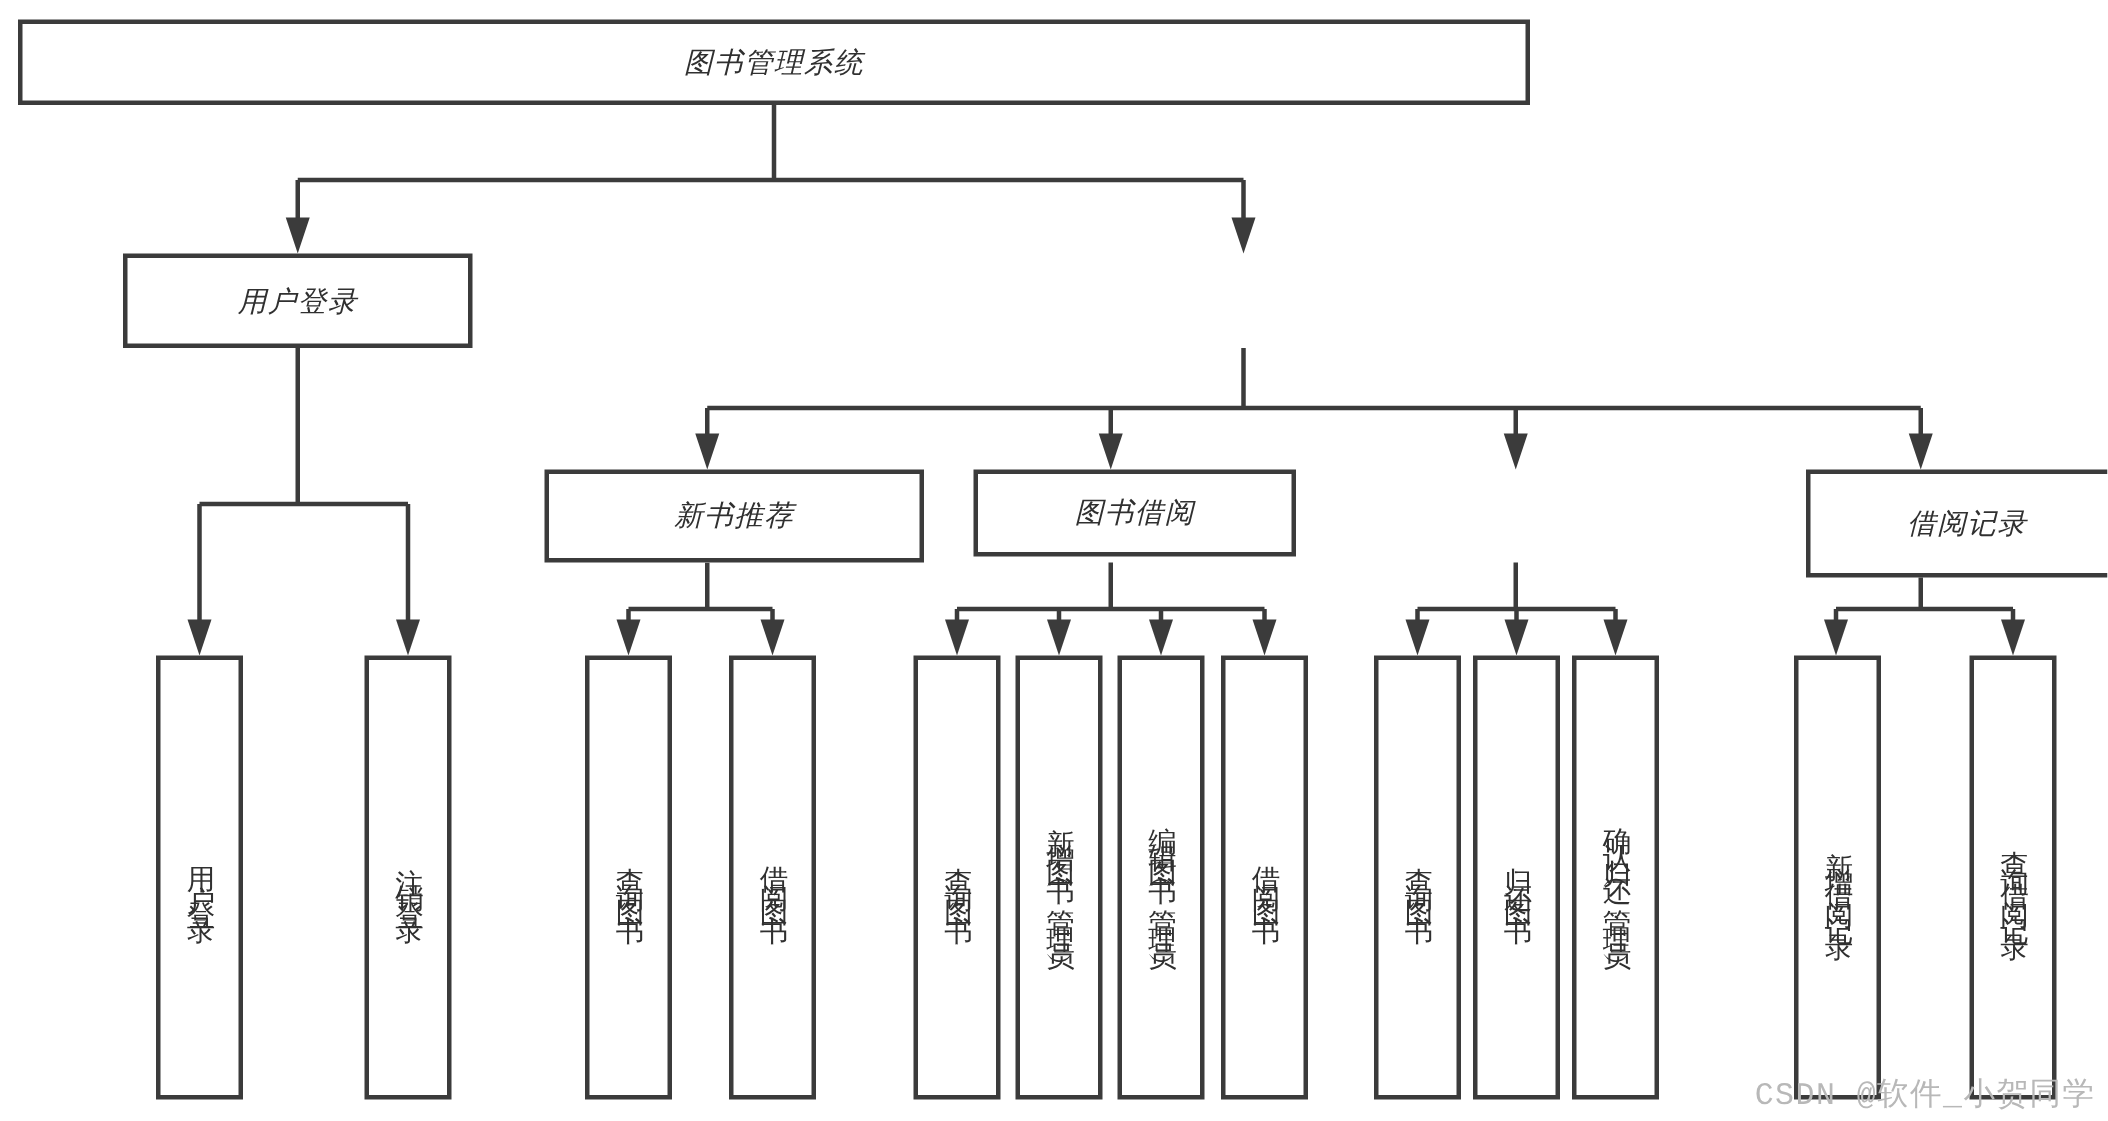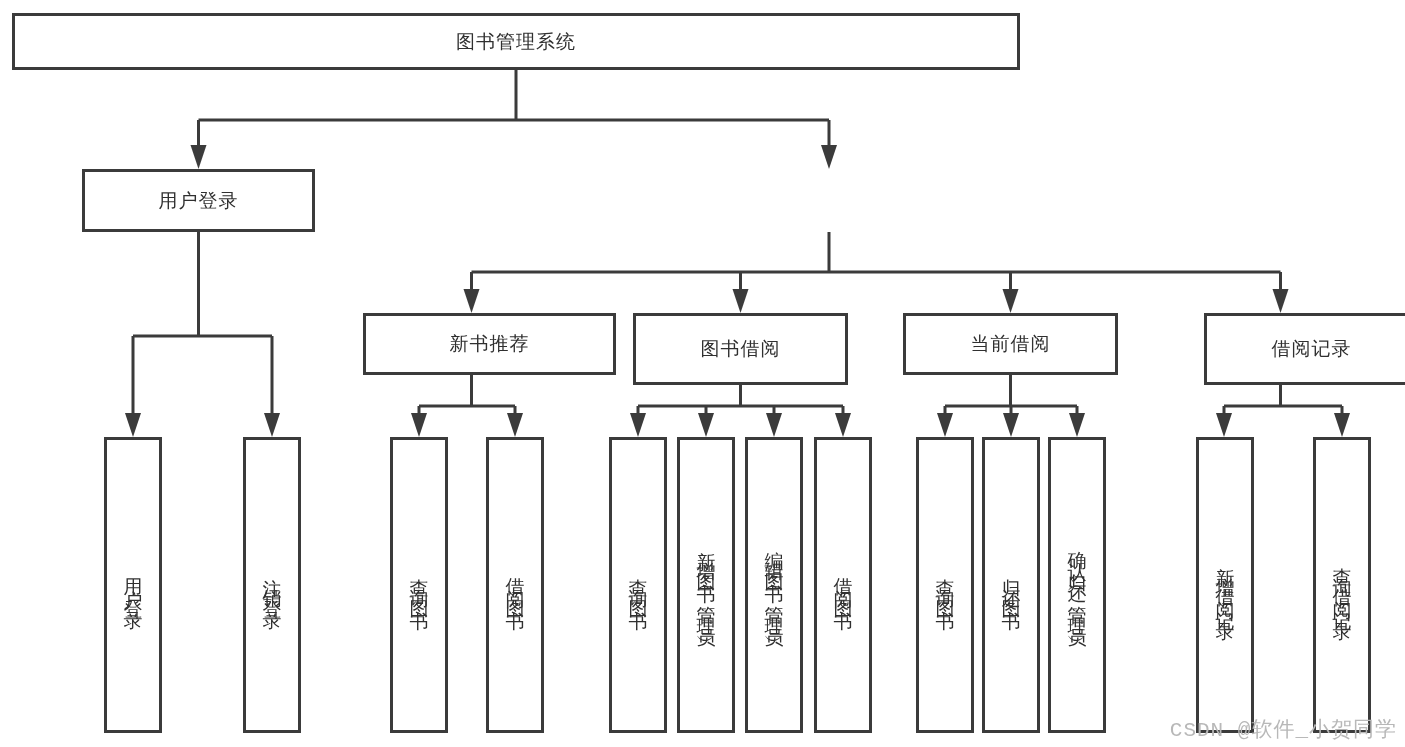--- a/index.html
+++ b/index.html
@@ -24,20 +24,21 @@
     background:var(--bg);
     display:flex;
     align-items:center;
     justify-content:center;
   }
   .hlabel{
     font-size:19px;
     letter-spacing:1px;
     color:var(--text);
     white-space:nowrap;
+    font-style:italic;
   }
   .vlabel{
     writing-mode:vertical-rl;
     text-orientation:mixed;
     font-size:19px;
     letter-spacing:11px;
     color:var(--text);
     white-space:nowrap;
   }
   .watermark{
@@ -107,25 +108,22 @@
     <span class="hlabel">图书管理系统</span>
   </div>
 
   <div class="node" style="left:82px;top:169px;width:233px;height:63px">
     <span class="hlabel">用户登录</span>
   </div>
 
   <div class="node" style="left:363px;top:313px;width:253px;height:62px">
     <span class="hlabel">新书推荐</span>
   </div>
-  <div class="node" style="left:633px;top:313px;width:215px;height:72px">
+  <div class="node" style="left:649px;top:313px;width:215px;height:58px">
     <span class="hlabel">图书借阅</span>
-  </div>
-  <div class="node" style="left:903px;top:313px;width:215px;height:62px">
-    <span class="hlabel">当前借阅</span>
   </div>
   <div class="node" style="left:1204px;top:313px;width:215px;height:72px">
     <span class="hlabel">借阅记录</span>
   </div>
 
   <div class="node" style="left:104px;top:437px;width:58px;height:296px">
     <span class="vlabel">用户登录</span>
   </div>
   <div class="node" style="left:243px;top:437px;width:58px;height:296px">
     <span class="vlabel">注销登录</span>

